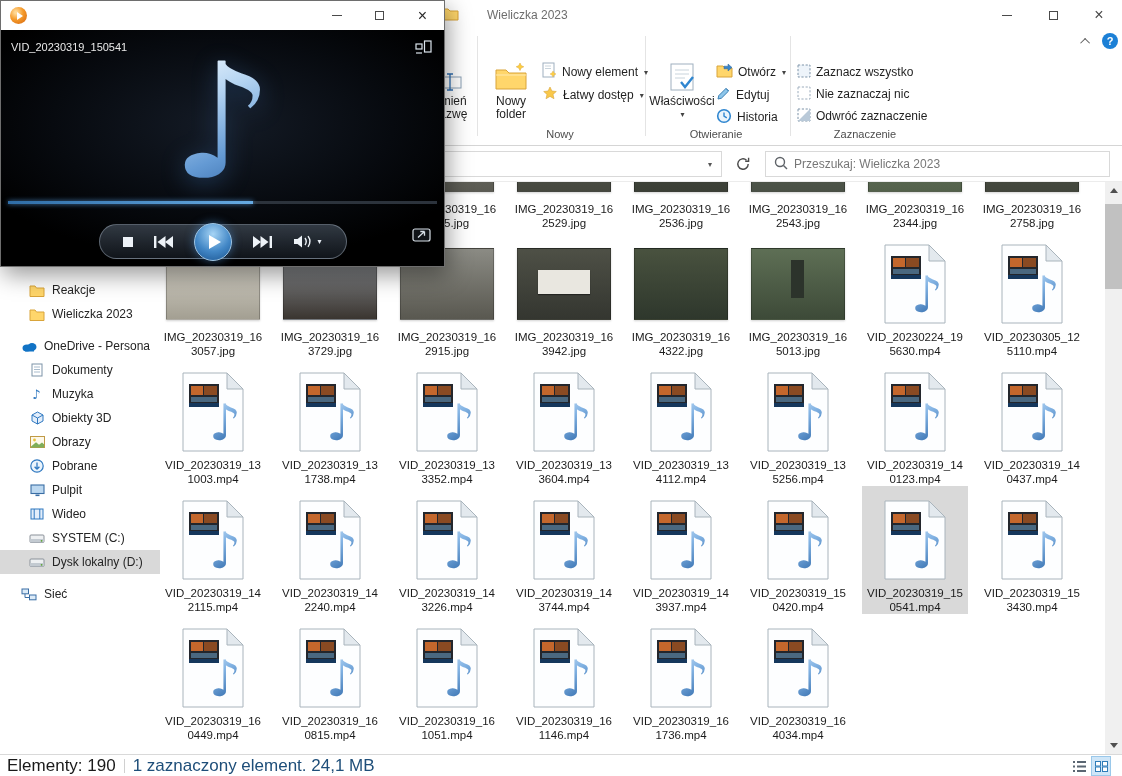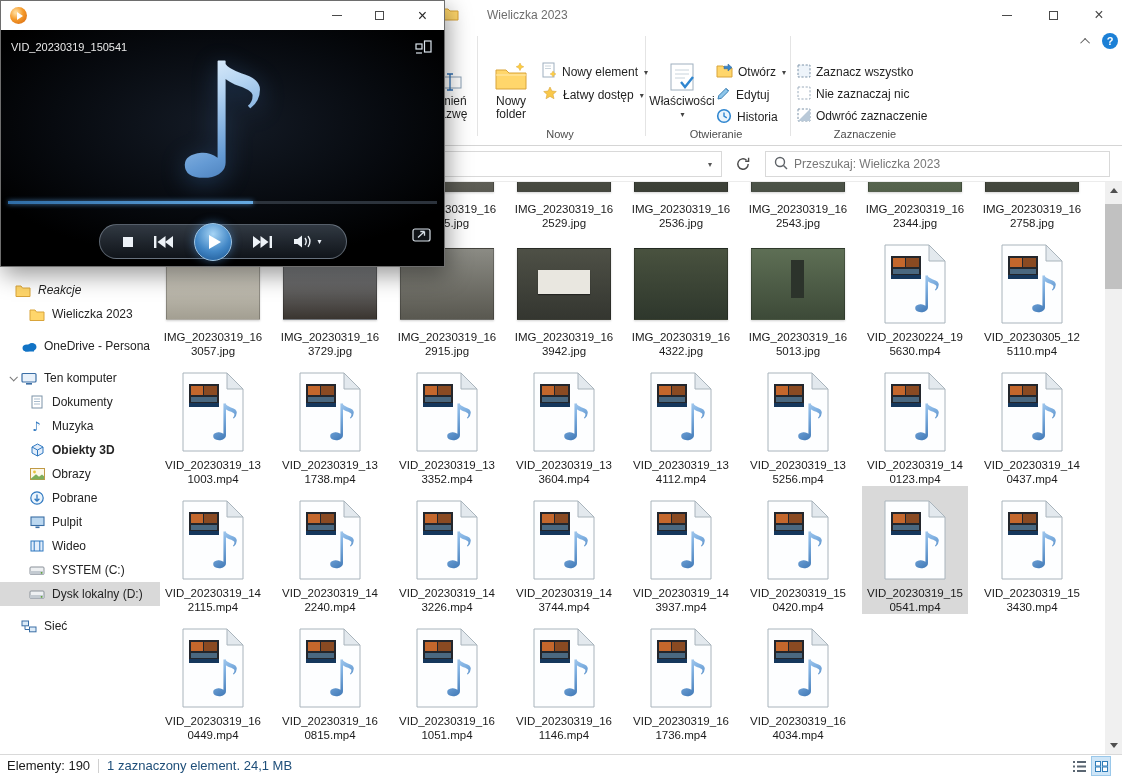--- a/index.html
+++ b/index.html
@@ -56,21 +56,21 @@
 .ph-statue{position:absolute;left:42%;top:16%;width:14%;height:54%;background:#2c332b}
 .lbl{margin-top:4px;font-size:11.5px;line-height:14px;text-align:center;color:#1b1b1b;white-space:nowrap}
 
 .scrollbar{position:absolute;right:0;top:0;bottom:0;width:17px;background:#f0f0f0;z-index:2}
 .sb-btn{position:absolute;left:0;width:17px;height:17px;display:flex;align-items:center;justify-content:center}
 .sb-btn.up{top:0}.sb-btn.down{bottom:0}
 .tri-up{width:0;height:0;border-left:4px solid transparent;border-right:4px solid transparent;border-bottom:5px solid #505050}
 .tri-down{width:0;height:0;border-left:4px solid transparent;border-right:4px solid transparent;border-top:5px solid #505050}
 .sb-thumb{position:absolute;left:0;top:22px;width:17px;height:85px;background:#c1c1c1}
 
-.statusbar{position:absolute;left:0;bottom:0;right:0;height:22px;background:#fff;border-top:1px solid #d9d9d9;display:flex;align-items:center;font-size:13px}
+.statusbar{position:absolute;left:0;bottom:0;right:0;height:22px;background:#fff;border-top:1px solid #d9d9d9;display:flex;align-items:center;font-size:17px}
 .st-items{margin-left:7px;color:#1a1a1a}
 .st-div{width:1px;height:14px;background:#d0d0d0;margin:0 8px}
 .st-sel{color:#1e4e79}
 .view-toggles{position:absolute;right:12px;top:2px;display:flex;gap:4px}
 .vt{width:18px;height:18px;display:flex;align-items:center;justify-content:center}
 .vt.active{background:#cfe6f8;outline:1px solid #9ac8ea}
 
 
 .player{position:absolute;left:0;top:0;width:445px;height:267px;background:#000;z-index:50;border:1px solid #6e6e6e;box-shadow:3px 8px 22px rgba(0,0,0,.4)}
 .p-titlebar{position:relative;height:29px;background:#fff}
@@ -806,21 +806,21 @@
               </svg>
             </div>
             <div class="lbl">
               <div>VID_20230319_16</div>
               <div>4034.mp4</div>
             </div>
           </div>
         </div>
       </div>
     <div class="sidebar" id="sidebar-list">
-        <div class="sb-item" style=" font-style: italic;">
+        <div class="sb-item" style="padding-left: 14px;">
           <span class="sb-chev"></span>
           <span class="sb-ico">
             <svg width="16" height="13" viewBox="0 0 16 13">
               <path d="M1 2 h5 l1.5 2 H15 v8.5 H1 Z" fill="#ffd66b" stroke="#d9a43a"></path>
             </svg>
           </span>
           <span class="sb-label">Reakcje</span>
         </div>
         <div class="sb-item" style="padding-left: 14px;">
           <span class="sb-chev"></span>
@@ -834,32 +834,20 @@
         <div class="sb-item" style="margin-top: 8px; padding-left: 6px;">
           <span class="sb-chev"></span>
           <span class="sb-ico">
             <svg width="17" height="11">
               <ellipse cx="6" cy="7" rx="4.5" ry="3.5" fill="#1173c5"></ellipse>
               <ellipse cx="11" cy="6" rx="4.5" ry="4" fill="#1173c5"></ellipse>
               <rect x="4" y="7" width="9" height="3.5" fill="#1173c5"></rect>
             </svg>
           </span>
           <span class="sb-label">OneDrive - Persona</span>
-        </div>
-        <div class="sb-item" style="margin-top: 8px; padding-left: 6px;">
-          <span class="sb-chev">
-            <span class="cv"></span>
-          </span>
-          <span class="sb-ico">
-            <svg width="16" height="13">
-              <rect x="1" y="1.5" width="14" height="8.5" rx="1" fill="#e8f1fa" stroke="#3a6ea5" stroke-width="1.2"></rect>
-              <rect x="5" y="11" width="6" height="1.6" fill="#3a6ea5"></rect>
-            </svg>
-          </span>
-          <span class="sb-label">Ten komputer</span>
         </div>
         <div class="sb-item" style="padding-left: 14px;">
           <span class="sb-chev"></span>
           <span class="sb-ico">
             <svg width="12" height="14">
               <rect x="1" y="1" width="10" height="12" fill="#fff" stroke="#7d93a8"></rect>
               <line x1="3" y1="4" x2="9" y2="4" stroke="#a9bccd"></line>
               <line x1="3" y1="6.5" x2="9" y2="6.5" stroke="#a9bccd"></line>
               <line x1="3" y1="9" x2="9" y2="9" stroke="#a9bccd"></line>
             </svg>
@@ -868,21 +856,21 @@
         </div>
         <div class="sb-item" style="padding-left: 14px;">
           <span class="sb-chev"></span>
           <span class="sb-ico">
             <svg width="13" height="14">
               <text x="1" y="12" font-size="13" fill="#2f78c0" font-family="DejaVu Sans">♪</text>
             </svg>
           </span>
           <span class="sb-label">Muzyka</span>
         </div>
-        <div class="sb-item" style="padding-left: 14px; font-weight: bold;">
+        <div class="sb-item" style="padding-left: 14px;">
           <span class="sb-chev"></span>
           <span class="sb-ico">
             <svg width="13" height="14" viewBox="0 0 13 14">
               <path d="M6.5 1 12 4 v6 L6.5 13 1 10 V4 Z" fill="#e3eefb" stroke="#2f78c0"></path>
               <path d="M1 4 L6.5 7 12 4 M6.5 7 V13" stroke="#2f78c0" fill="none"></path>
             </svg>
           </span>
           <span class="sb-label">Obiekty 3D</span>
         </div>
         <div class="sb-item" style="padding-left: 14px;">

